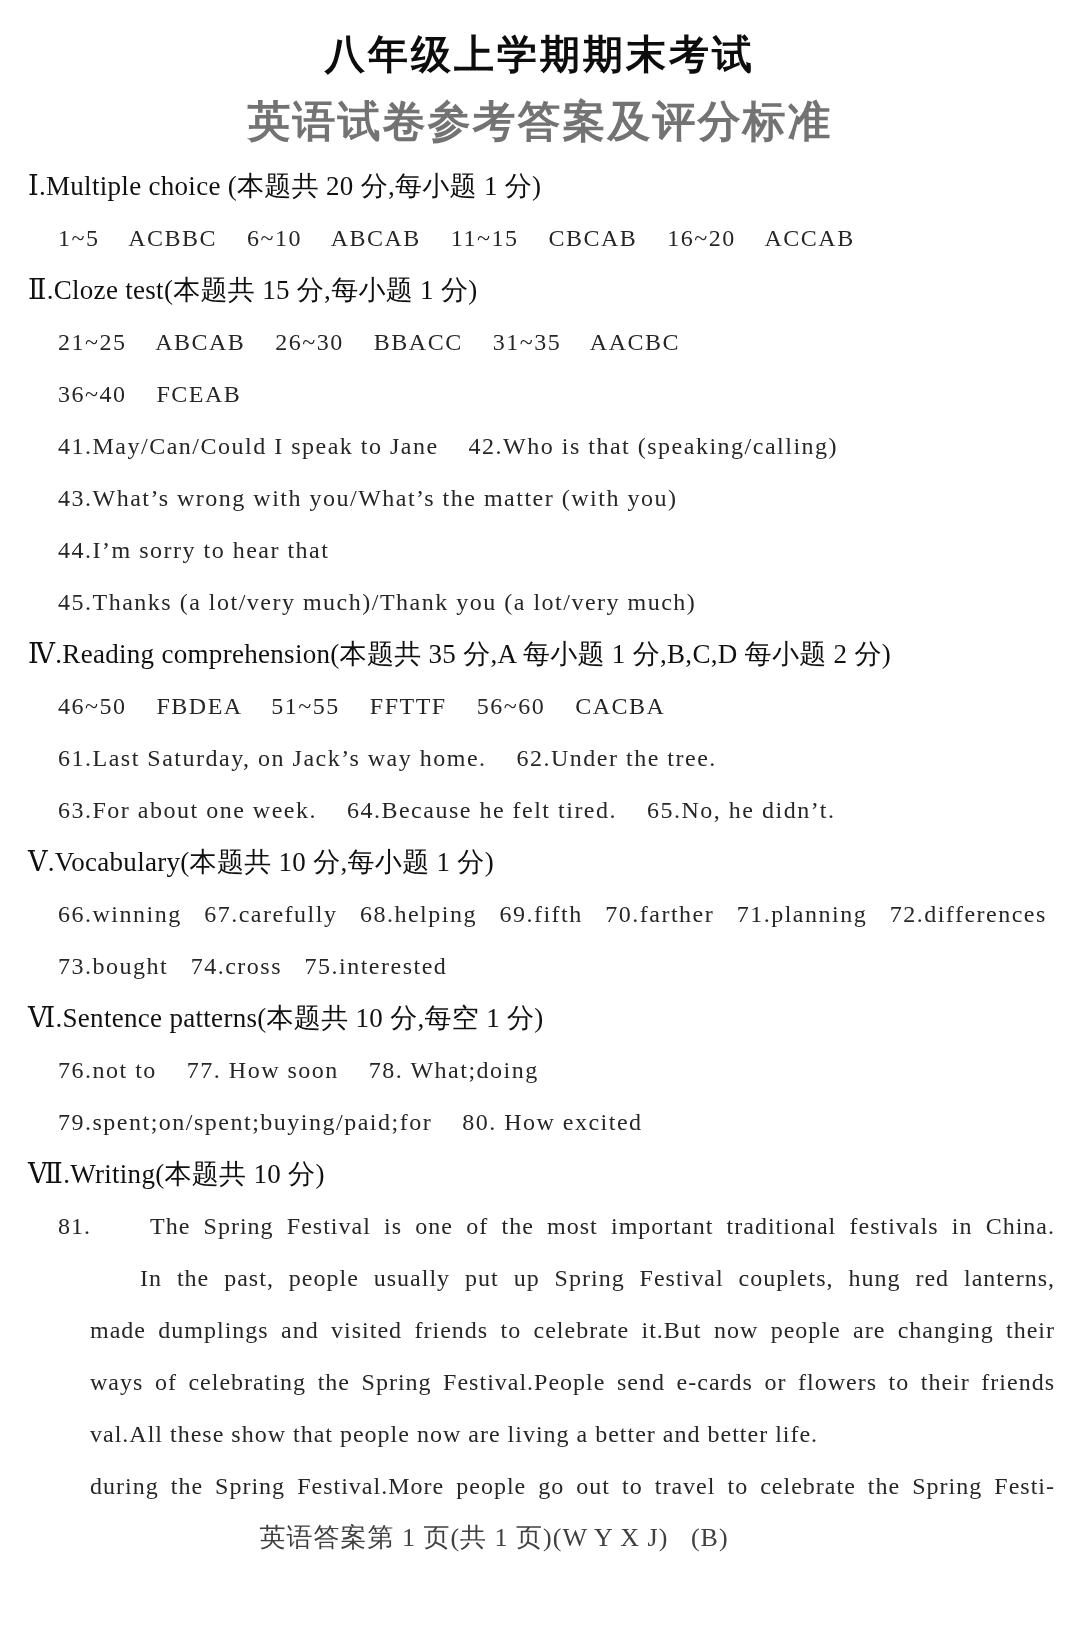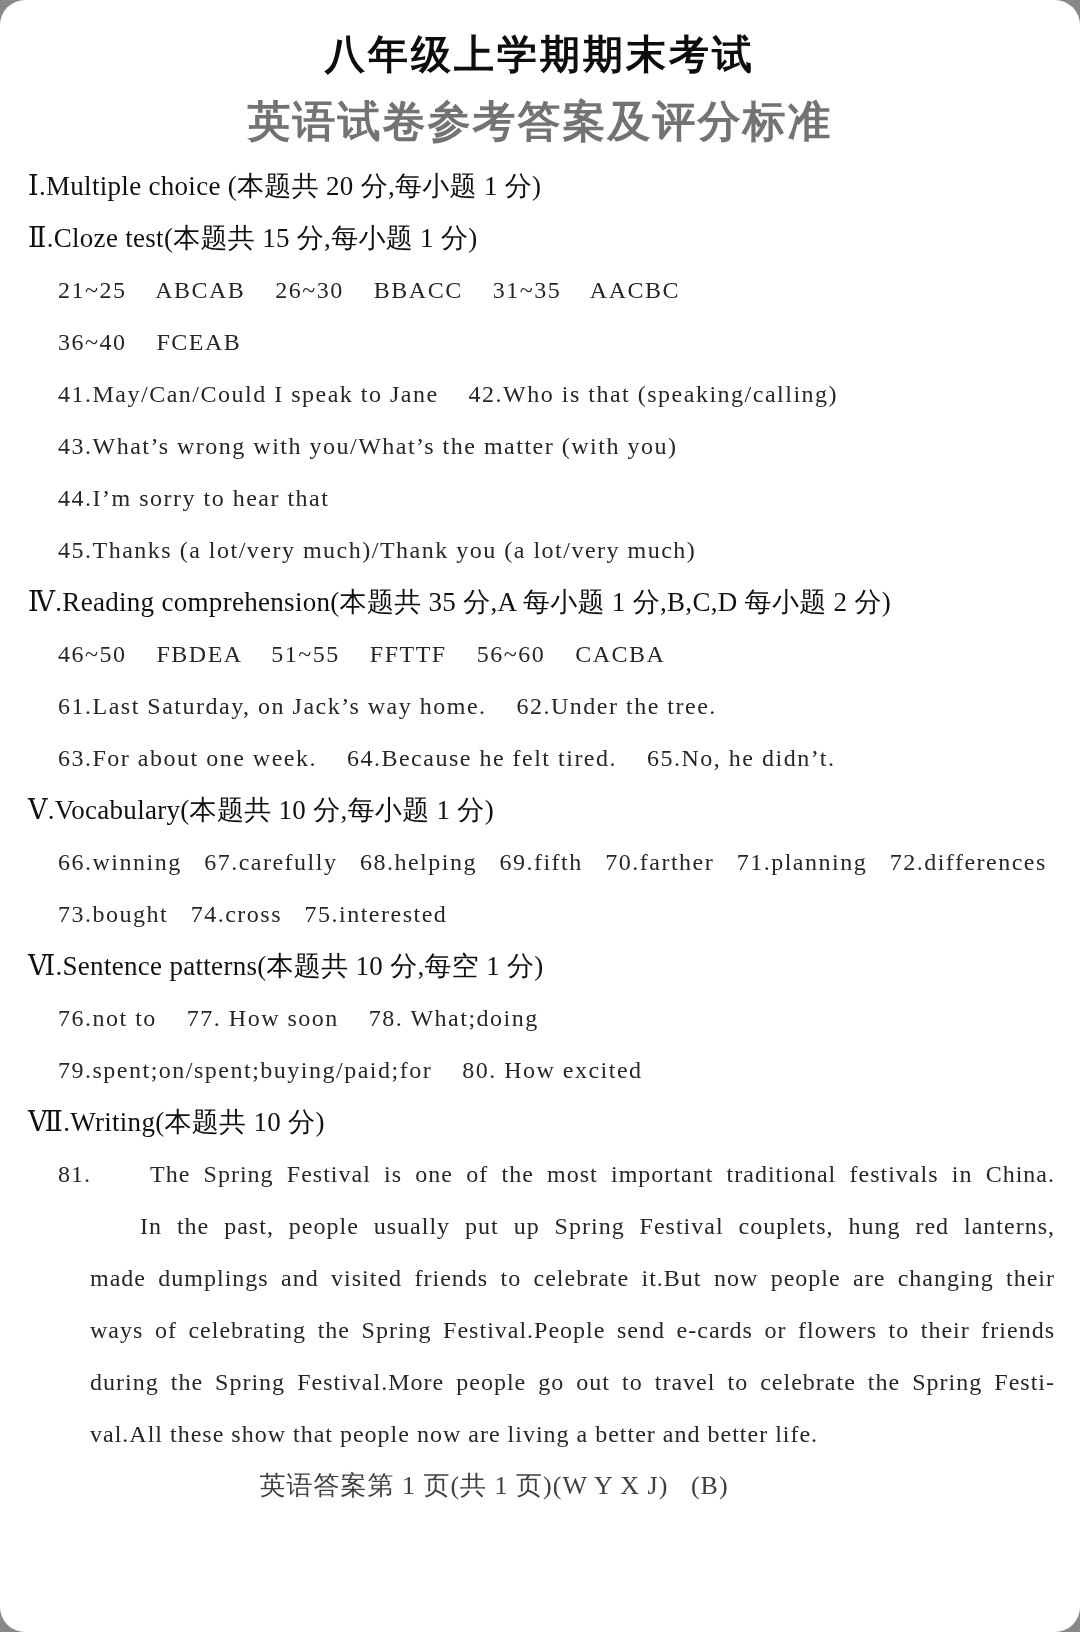--- a/index.html
+++ b/index.html
@@ -4,21 +4,20 @@
 <style>
   html,body { margin:0; padding:0; background:#888; }
   .page {
     position:relative;
     width:1080px; height:1632px;
     margin:0 auto;
     background:#ffffff;
     color:#1e1e1e;
     font-family:"Liberation Serif","DejaVu Serif",serif;
     overflow:hidden;
-    border-radius:25px;
   }
   .doc-title {
     padding-top:26px; height:58px; line-height:58px;
     text-align:center;
     font-size:40px; font-weight:bold;
     color:#0d0d0d;
     letter-spacing:3px;
   }
   .doc-subtitle {
     height:76px; line-height:76px;
@@ -64,20 +63,21 @@
 </style>
 </head>
 <body>
 
 <div class="page">
 
   <div class="doc-title">八年级上学期期末考试</div>
   <div class="doc-subtitle">英语试卷参考答案及评分标准</div>
 
   <div class="line sec">Ⅰ.Multiple choice (本题共 20 分,每小题 1 分)</div>
+  <div class="line ans">1~5    ACBBC    6~10    ABCAB    11~15    CBCAB    16~20    ACCAB</div>
 
   <div class="line sec">Ⅱ.Cloze test(本题共 15 分,每小题 1 分)</div>
   <div class="line ans">21~25    ABCAB    26~30    BBACC    31~35    AACBC</div>
 
   <div class="line ans">36~40    FCEAB</div>
   <div class="line ans">41.May/Can/Could I speak to Jane    42.Who is that (speaking/calling)</div>
   <div class="line ans">43.What’s wrong with you/What’s the matter (with you)</div>
   <div class="line ans">44.I’m sorry to hear that</div>
   <div class="line ans">45.Thanks (a lot/very much)/Thank you (a lot/very much)</div>
 
@@ -96,18 +96,18 @@
 
   <div class="line sec">Ⅶ.Writing(本题共 10 分)</div>
 
   <div class="line w81">
     <span class="num">81.</span>
     <span class="wtxt">The Spring Festival is one of the most important traditional festivals in China.</span>
   </div>
   <div class="line para indent">In the past, people usually put up Spring Festival couplets, hung red lanterns,</div>
   <div class="line para">made dumplings and visited friends to celebrate it.But now people are changing their</div>
   <div class="line para">ways of celebrating the Spring Festival.People send e-cards or flowers to their friends</div>
+  <div class="line para last">val.All these show that people now are living a better and better life.</div>
   <div class="line para">during the Spring Festival.More people go out to travel to celebrate the Spring Festi-</div>
-  <div class="line para last">val.All these show that people now are living a better and better life.</div>
 
   <div class="footer">英语答案第 1 页(共 1 页)(W Y X J)   (B)</div>
 
 </div>
 
 </body></html>

